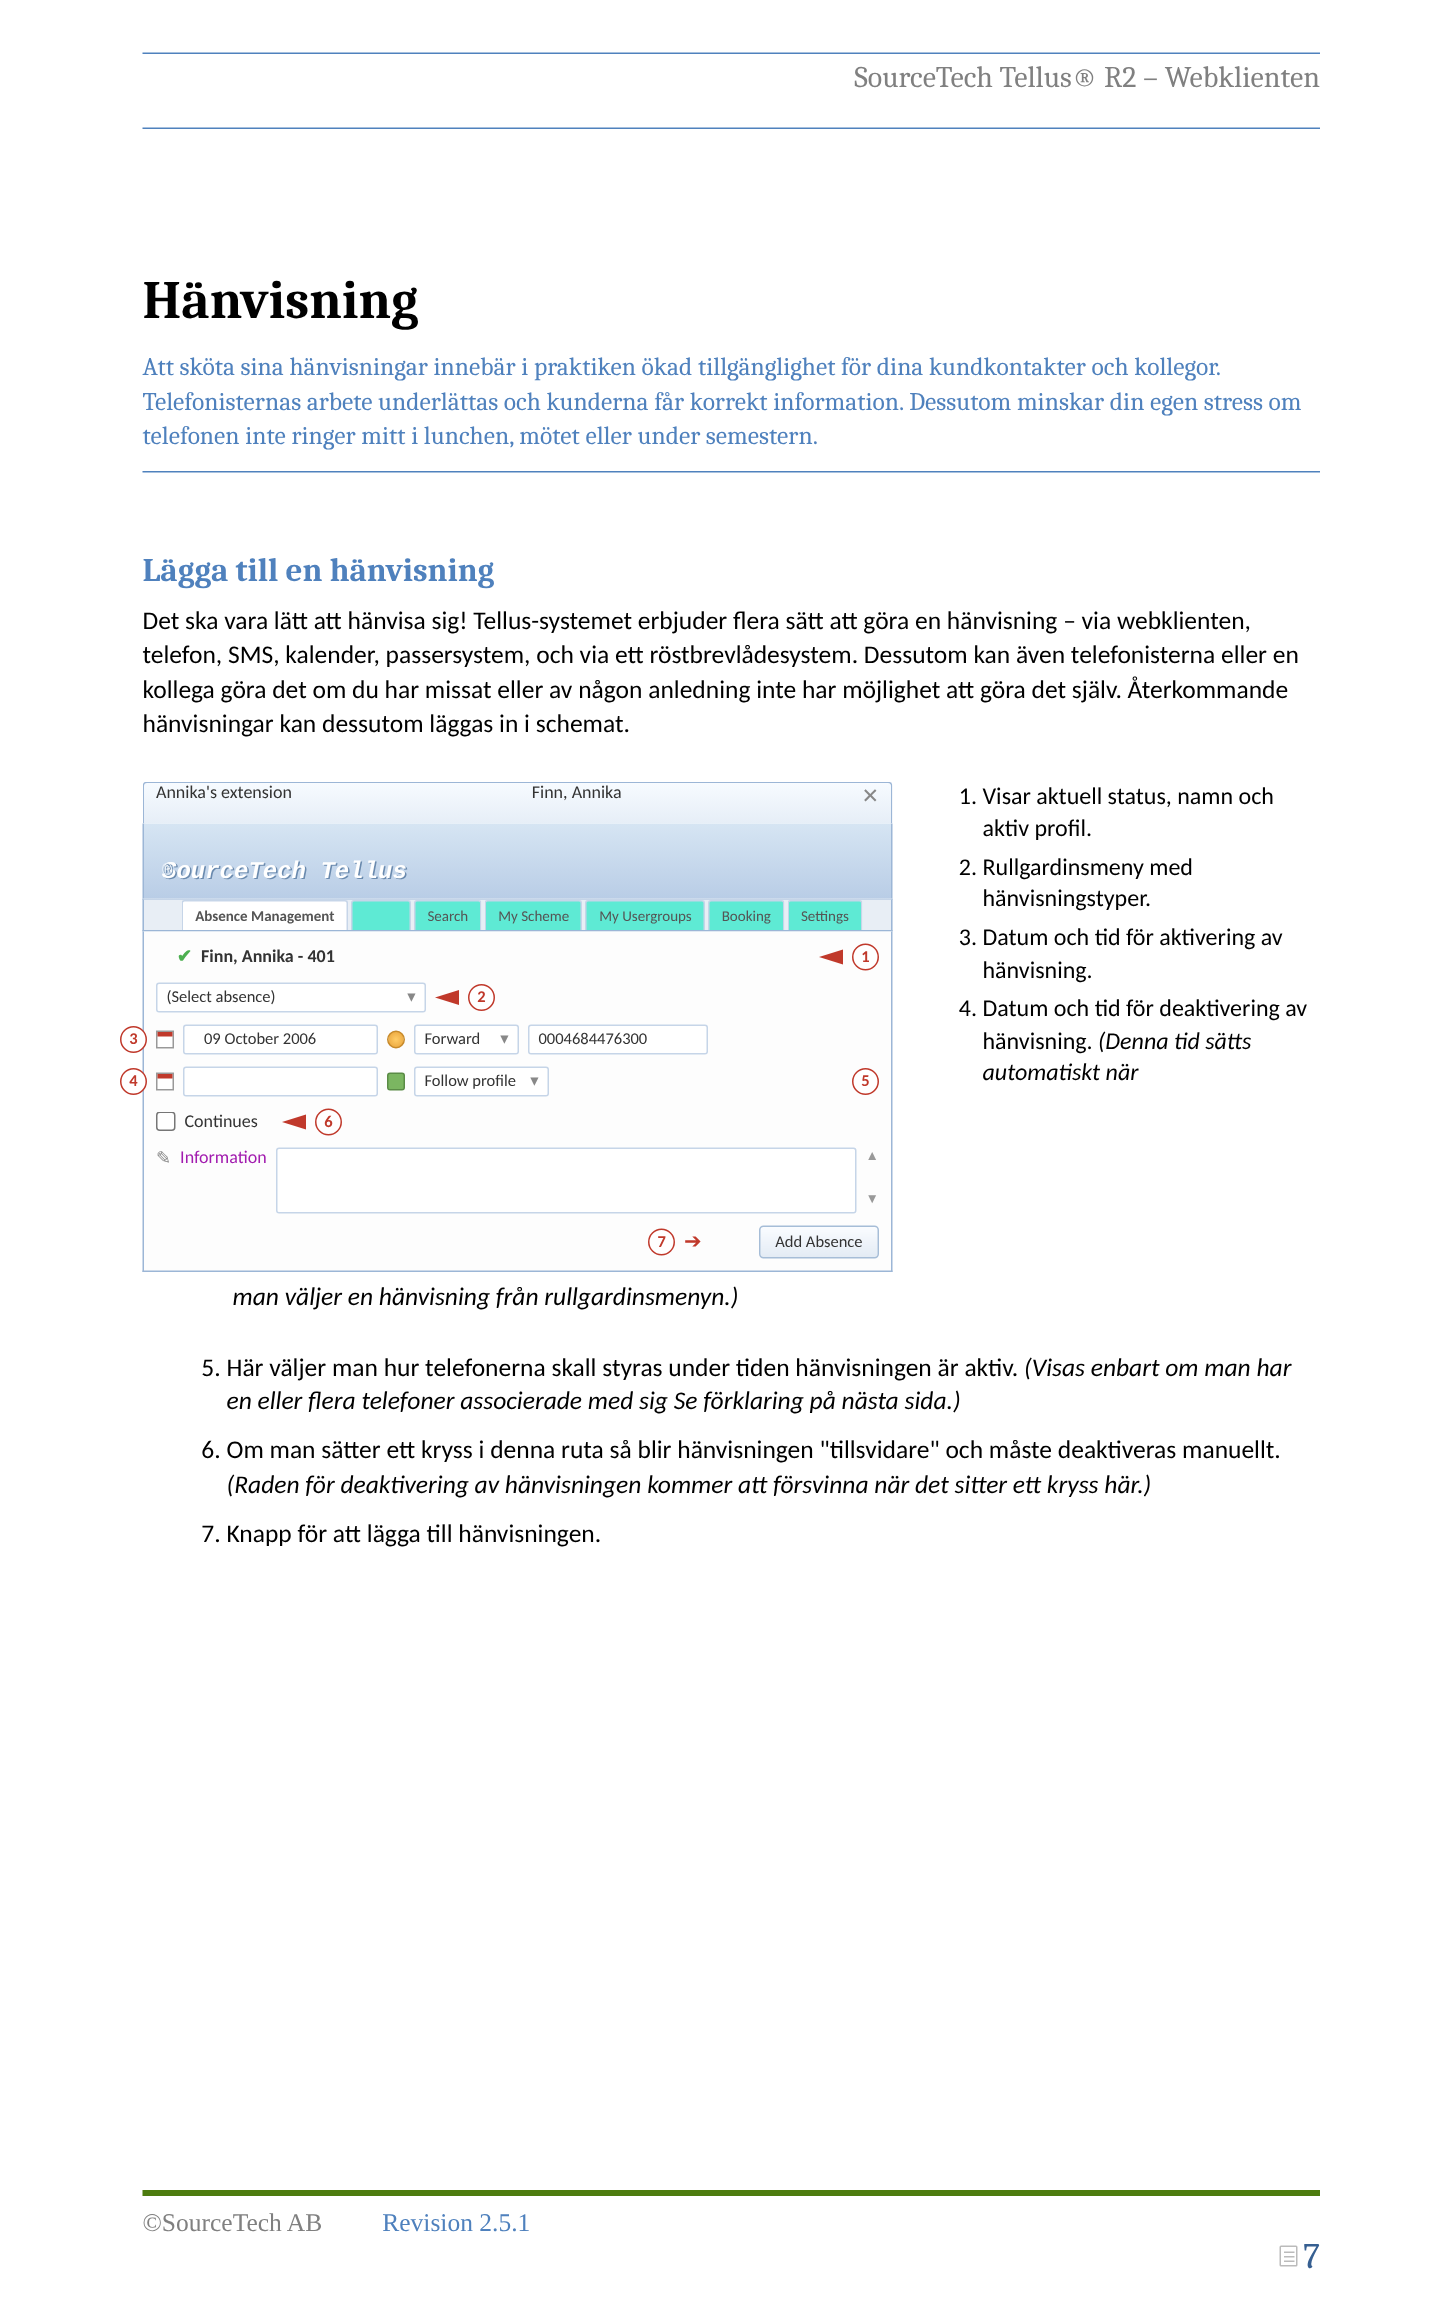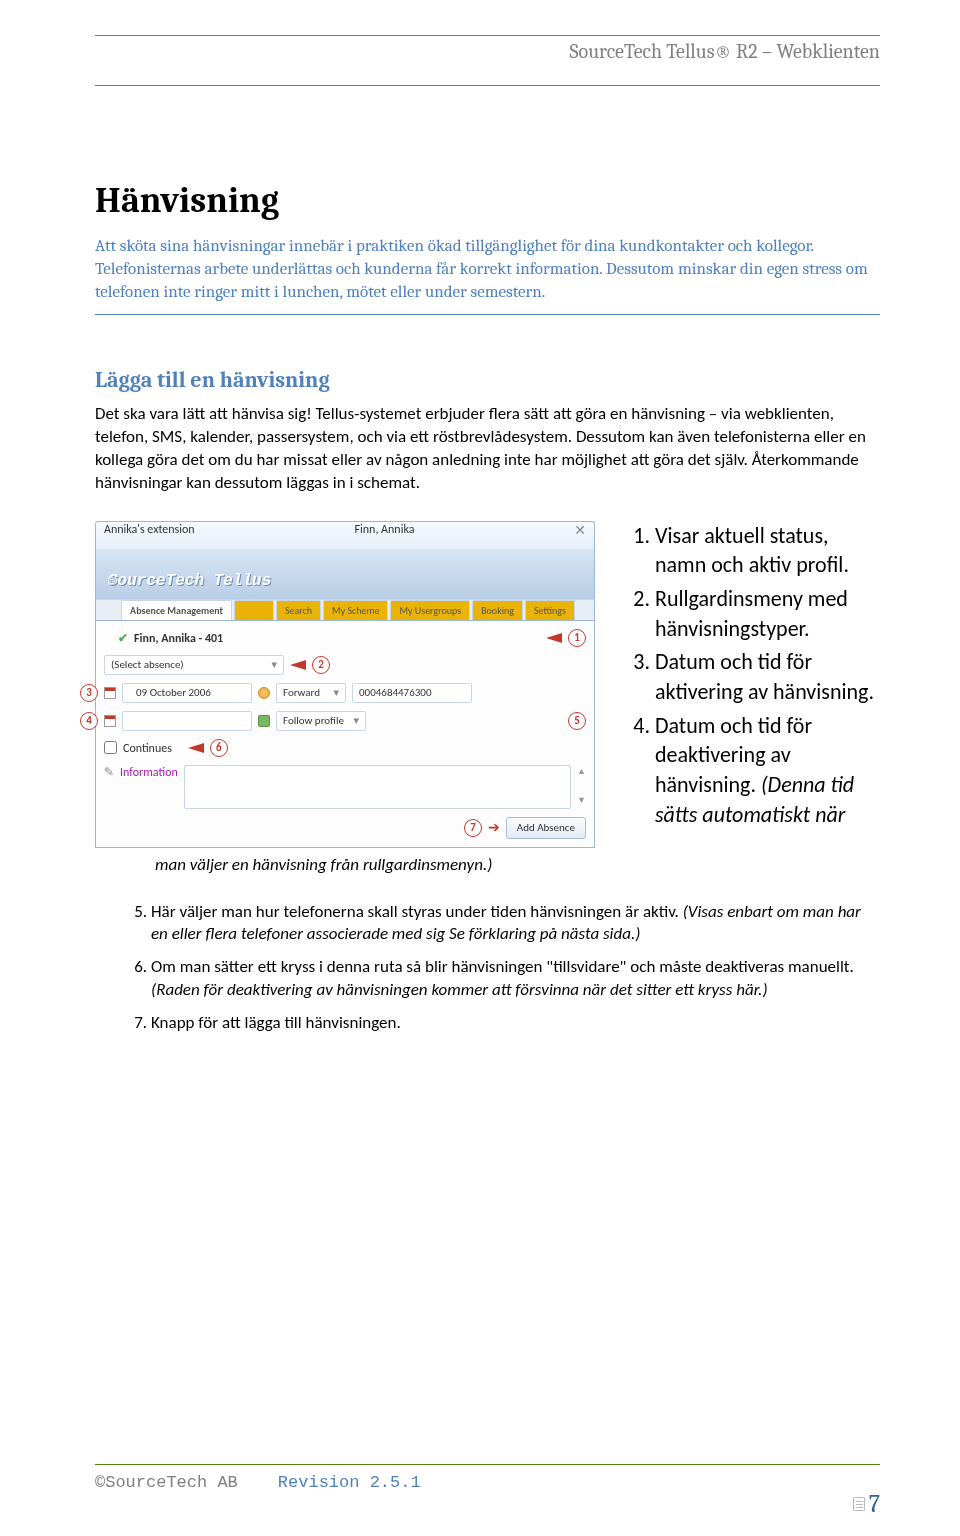--- a/index.html
+++ b/index.html
@@ -21,36 +21,36 @@
   .h2 { color: #4f81bd; font-family: Cambria, Georgia, serif; font-size: 22px; margin-top: 52px; margin-bottom: 10px; }
   .body-text { font-size: 17px; line-height: 1.35; margin-bottom: 8px; }
   .italic { font-style: italic; }
   .figure-row { display: flex; gap: 20px; align-items: flex-start; margin-top: 26px; margin-bottom: 6px; }
   .figure { width: 500px; flex-shrink: 0; }
   .fig-top { background: linear-gradient(#f7fbff, #e6eef7); height: 28px; border: 1px solid #9cb6d6; border-bottom: none; border-radius: 3px 3px 0 0; display:flex; align-items:flex-start; padding: 0 8px; font-size: 12px; color:#333; justify-content: space-between;}
   .fig-top .close { color:#888; font-size:14px;}
   .fig-brand { background: linear-gradient(#d6e5f3,#b9cde6); height: 50px; border-left:1px solid #9cb6d6;border-right:1px solid #9cb6d6; color:#fff; font-family: Liberation Mono, monospace; font-weight:bold; font-style:italic; font-size:16px; padding:23px 12px; text-shadow:1px 1px 0 #6a8aae; position:relative;}
   .fig-brand span.sub { color:#e8f0f8; position:absolute; top:26px; left:12px; font-size:11px; font-style:normal; font-weight:normal;}
   .fig-tabs { background:#e8eef5; height:22px; border:1px solid #9cb6d6; border-top:1px solid #c6d5e8; display:flex; padding-left:6px; gap:2px;justify-content:center;}
-  .fig-tab { font-size:10px; color:#555; padding:3px 8px; background:#eab308; border:1px solid #c6d5e8; border-bottom:none; border-radius:2px 2px 0 0;}
+  .fig-tab { font-size:10px; color:#555; padding:3px 8px; background:#5eead4; border:1px solid #c6d5e8; border-bottom:none; border-radius:2px 2px 0 0;}
   .fig-tab.active { background:#fff; font-weight:bold;}
   .fig-body { background:#fdfdfd; border:1px solid #9cb6d6; border-top:none; padding:8px; min-height:220px; position:relative;}
   .fig-field { display:flex; align-items:center; gap:6px; margin-bottom:8px; font-size:12px; color:#333;}
   .fig-input { background:#fff; border:1px solid #c6d5e8; border-radius:2px; height:20px; padding:2px 6px; font-size:11px; flex:1; display:flex; align-items:center;}
-  .fig-btn { background:linear-gradient(#fafcff,#e3ebf4); border:1px solid #a6bdd7; border-radius:3px; height:22px; padding:2px 10px; font-size:11px; color:#333; display:inline-flex; align-items:center;}
+  .fig-btn { background:linear-gradient(#fafcff,#e3ebf4); border:1px solid #a6bdd7; border-radius:3px; height:22px; padding:2px 10px; font-size:11px; color:#333; display:inline-flex; align-items:center;margin-left:32px;}
   .marker { display:inline-flex; align-items:center; justify-content:center; width:18px; height:18px; border:1.5px solid #c0392b; border-radius:50%; color:#c0392b; font-size:11px; font-weight:bold; background:#fff;}
   .arrow-left { width:0;height:0;border-top:5px solid transparent;border-bottom:5px solid transparent;border-right:16px solid #c0392b; display:inline-block;}
-  .side-list { font-size:22px; line-height:1.35; }
+  .side-list { font-size:16px; line-height:1.35; }
   .side-list ol { list-style: decimal; padding-left: 40px; }
   .side-list li { margin-bottom: 4px; }
   .cont-list { font-size:17px; line-height:1.35; }
   .cont-list ol { list-style: decimal; padding-left: 56px; }
   .cont-list li { margin-bottom: 10px; }
   .trail { font-style: italic; font-size:17px; line-height:1.35; display:inline;}
-  .footer { position:absolute; bottom:44px; left:95px; right:80px; border-top:1px solid #4d7c0f; padding-top:8px; display:flex; gap:40px; font-family: Liberation Mono, monospace;}
+  .footer { position:absolute; bottom:44px; left:95px; right:80px; border-top:4px solid #4d7c0f; padding-top:8px; display:flex; gap:40px; font-family: Liberation Serif, serif;}
   .footer .copy { color:#808080; font-size:17px;}
   .footer .rev { color:#4f81bd; font-size:17px;}
   .pagenum { position:absolute; bottom:18px; right:80px; font-family: Cambria, Georgia, serif; color:#808080; font-size:14px; display:flex; align-items:center; gap:4px;}
   .pagenum .n { color:#365f91; font-size:24px; font-weight:normal;}
   .pg-icon { display:inline-block; width:12px; height:14px; border:1px solid #bbb; border-radius:1px; position:relative;}
   .pg-icon::after{content:"";position:absolute;left:2px;top:3px;width:7px;height:1px;background:#bbb;box-shadow:0 3px 0 #bbb,0 6px 0 #bbb;}
   .check { color:#4caf50; font-weight:bold;}
   .globe { display:inline-block; width:12px; height:12px; border-radius:50%; background:radial-gradient(#fc6,#e8a23a); border:1px solid #c78a2a;}
   .prof { display:inline-block; width:12px; height:12px; border-radius:2px; background:#7bb661; border:1px solid #5a8c46;}
   .cal { display:inline-block; width:12px; height:12px; background:#fff; border:1px solid #999; position:relative;}

